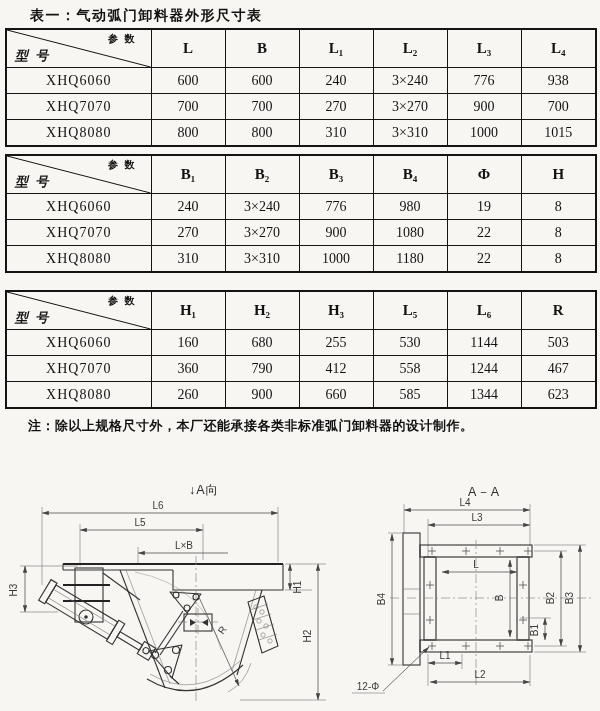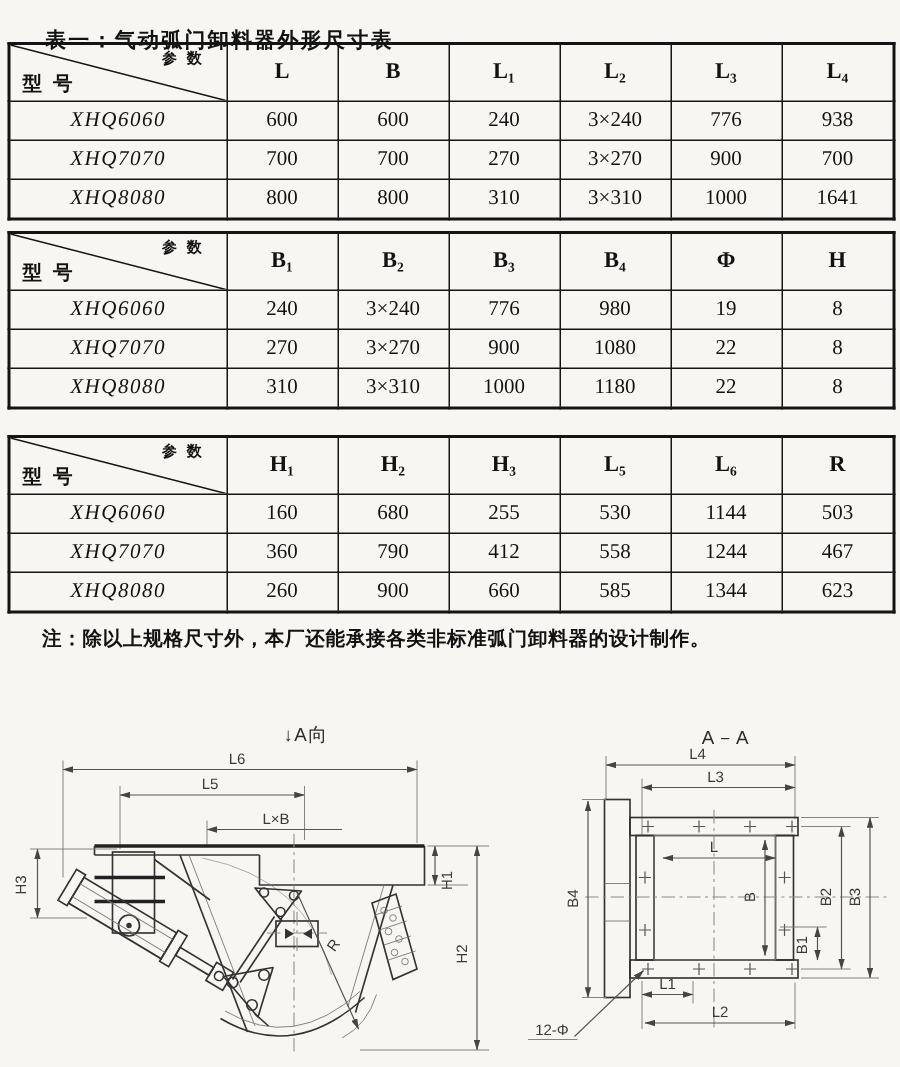--- a/index.html
+++ b/index.html
@@ -1,29 +1,29 @@
 <!DOCTYPE html>
 <html><head>
 <meta charset="utf-8">
 <style>
   html,body{margin:0;padding:0;}
   body{width:600px;height:711px;position:relative;background:#f7f6f2;
        font-family:"Liberation Serif","DejaVu Serif",serif;color:#121212;overflow:hidden;}
-  .title{position:absolute;left:30px;top:18px;font-size:14px;font-weight:bold;letter-spacing:1.5px;}
+  .title{position:absolute;left:30px;top:7px;font-size:14px;font-weight:bold;letter-spacing:1.5px;}
   table.spec{position:absolute;left:5px;width:590px;border-collapse:collapse;table-layout:fixed;
              border:2px solid #141414;}
   #t1{top:28px}#t2{top:154px}#t3{top:290px}
   .spec th,.spec td{border:1px solid #141414;text-align:center;vertical-align:middle;padding:0;}
   .spec thead th{height:37px;font-size:15px;font-weight:bold;font-family:"Liberation Serif","DejaVu Serif",serif;}
   .spec td{height:25px;font-size:14px;}
-  td.model{letter-spacing:1px;font-style:italic;}
+  td.model{letter-spacing:1px;}
   th.corner{position:relative;}
   .corner svg{position:absolute;left:0;top:0;width:100%;height:100%;display:block;}
   .corner .tr{position:absolute;top:2px;right:14px;font-size:10px;font-weight:bold;letter-spacing:2px;}
-  .corner .bl{position:absolute;bottom:2px;left:8px;font-size:13px;font-weight:bold;letter-spacing:2px;}
+  .corner .bl{position:absolute;bottom:2px;left:8px;font-size:13px;font-weight:bold;letter-spacing:2px;font-style:italic;}
   .note{position:absolute;left:28px;top:417px;font-size:13px;font-weight:bold;letter-spacing:.5px;}
   svg.draw{position:absolute;left:0;top:455px;}
   svg text{font-family:"Liberation Sans","DejaVu Sans",sans-serif;font-size:10px;fill:#3a3a3a;}
   .vtitle{font-size:12.5px;fill:#2c2c2c;letter-spacing:1px;}
   .obj{stroke:#333;fill:none;stroke-width:1.1;}
   .thk{stroke:#222;fill:none;stroke-width:2.2;}
   .dim{stroke:#555;fill:none;stroke-width:.8;}
   .thin{stroke:#777;fill:none;stroke-width:.6;}
   .cl{stroke:#8a8a8a;stroke-width:.7;stroke-dasharray:9 3 2 3;fill:none;}
 </style>
@@ -78,21 +78,21 @@
   <td>900</td>
   <td>700</td>
 </tr>
 <tr>
   <td class="model">XHQ8080</td>
   <td>800</td>
   <td>800</td>
   <td>310</td>
   <td>3×310</td>
   <td>1000</td>
-  <td>1641</td>
+  <td>1015</td>
 </tr>
 </tbody>
   </table>
 
 <table class="spec" id="t2">
 <colgroup>
       <col style="width:145px">
       <col style="width:74px">
       <col style="width:74px">
       <col style="width:74px">

